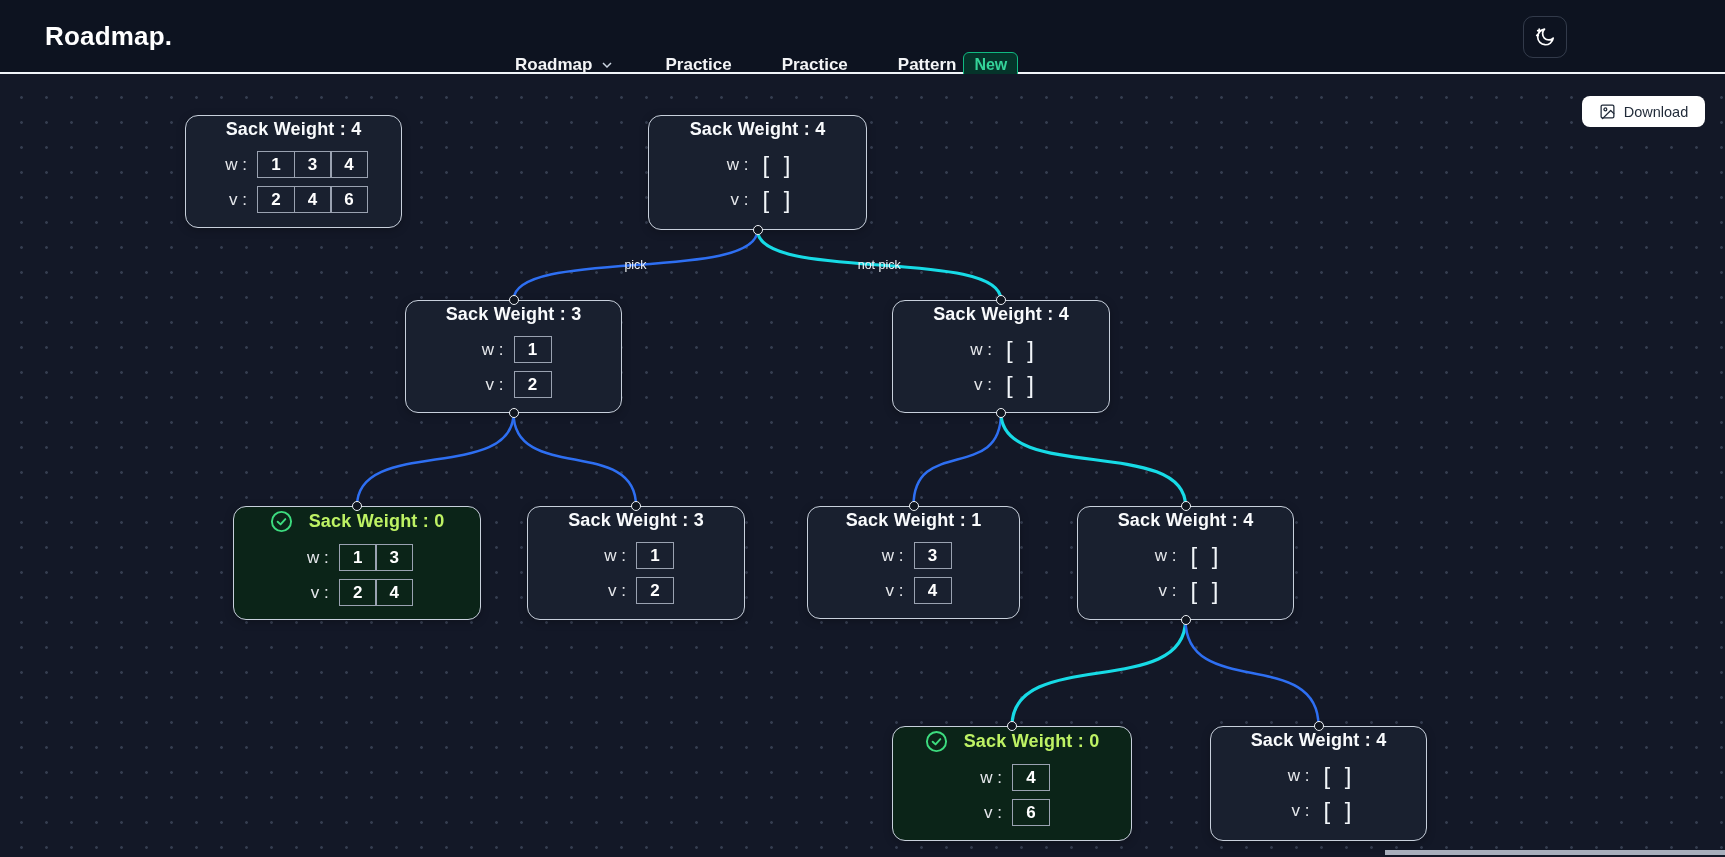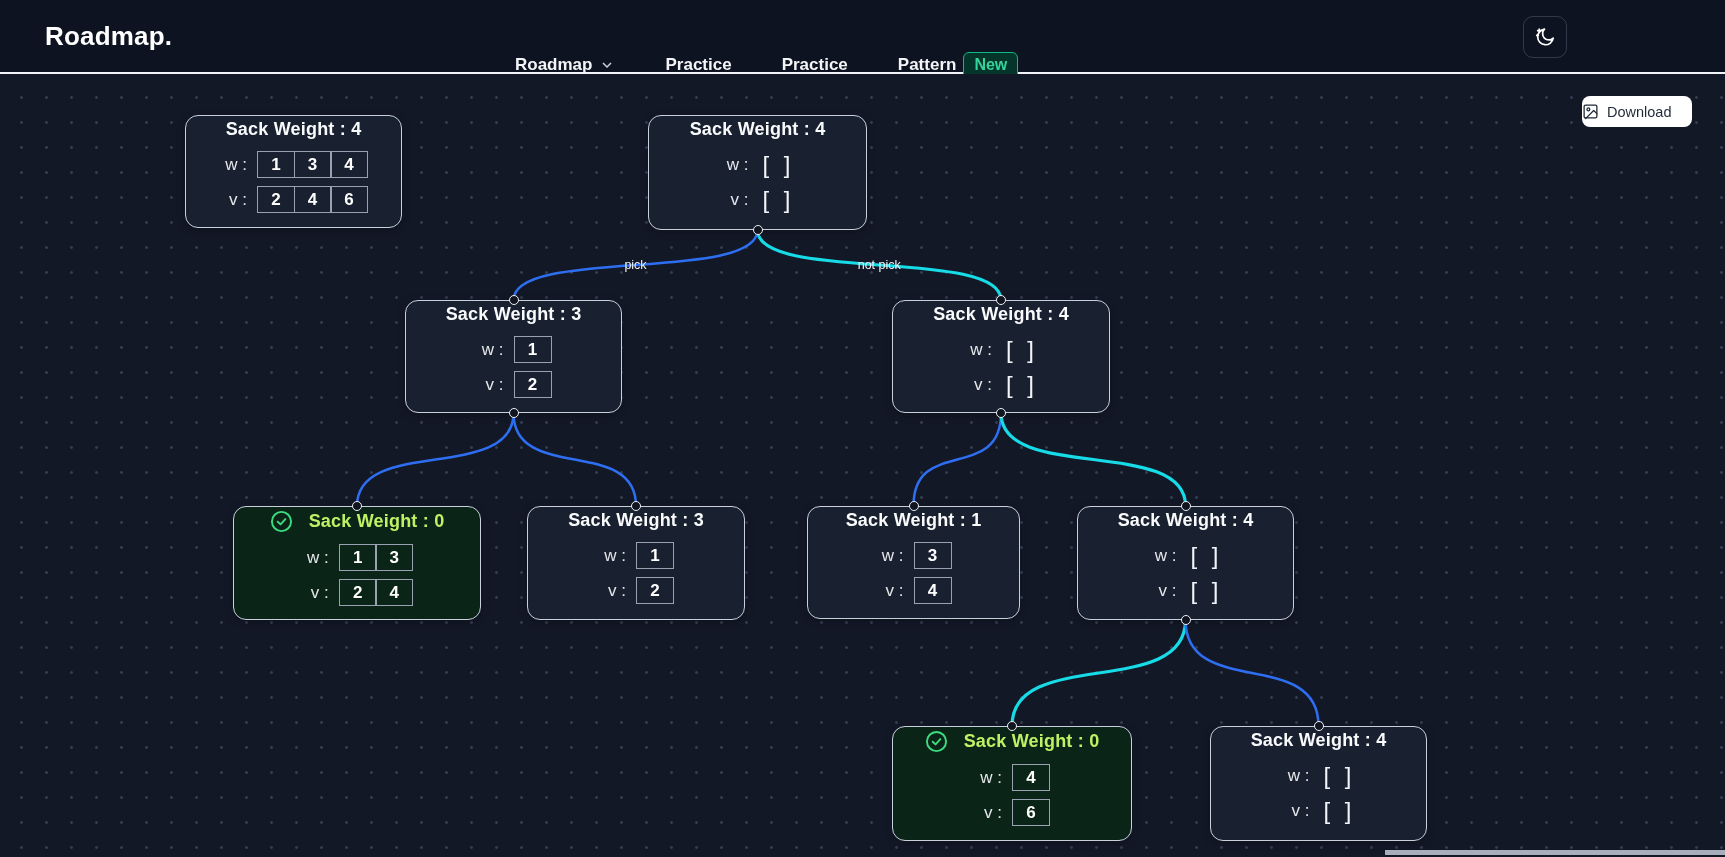--- a/index.html
+++ b/index.html
@@ -56,22 +56,22 @@
     min-width:38px; height:27px; border:1.5px solid #9aa2b1; display:flex; align-items:center; justify-content:center;
     font-size:17px; font-weight:600; color:#ffffff;
   }
   .cell + .cell { margin-left:-1.5px; }
   .bracket { font-size:24px; font-weight:500; color:#f1f5f9; letter-spacing:4px; line-height:27px; padding-left:4px; }
   .handle {
     position:absolute; width:10px; height:10px; border-radius:50%; background:#10151f;
     border:1.6px solid #eef2f7; transform:translate(-50%,-50%); z-index:3; cursor:crosshair;
   }
   .download {
-    position:absolute; left:1582px; top:22px; width:110px; height:31px; z-index:4;
-    background:#ffffff; border:none; border-radius:8px; display:flex; align-items:center; gap:8px;
+    position:absolute; left:1582px; top:22px; width:123px; height:31px; z-index:4;
+    background:#ffffff; border:none; border-radius:8px; display:flex; align-items:center; justify-content:center; gap:8px;
     font-family:"Liberation Sans", sans-serif; font-size:14.5px; font-weight:500; color:#1f2937; cursor:pointer;
   }
   .download svg { width:17px; height:17px; stroke:#1f2937; stroke-width:1.8; fill:none; stroke-linecap:round; stroke-linejoin:round; }
   .hscroll { position:absolute; left:1385px; bottom:0; width:340px; height:5px; background:#a8afbc; z-index:5; cursor:pointer; }
   .edge-label { font-family:"Liberation Sans", sans-serif; font-size:12.5px; fill:#eef1f5; text-anchor:middle; }
 </style>
 </head>
 <body>
 
 <header>

